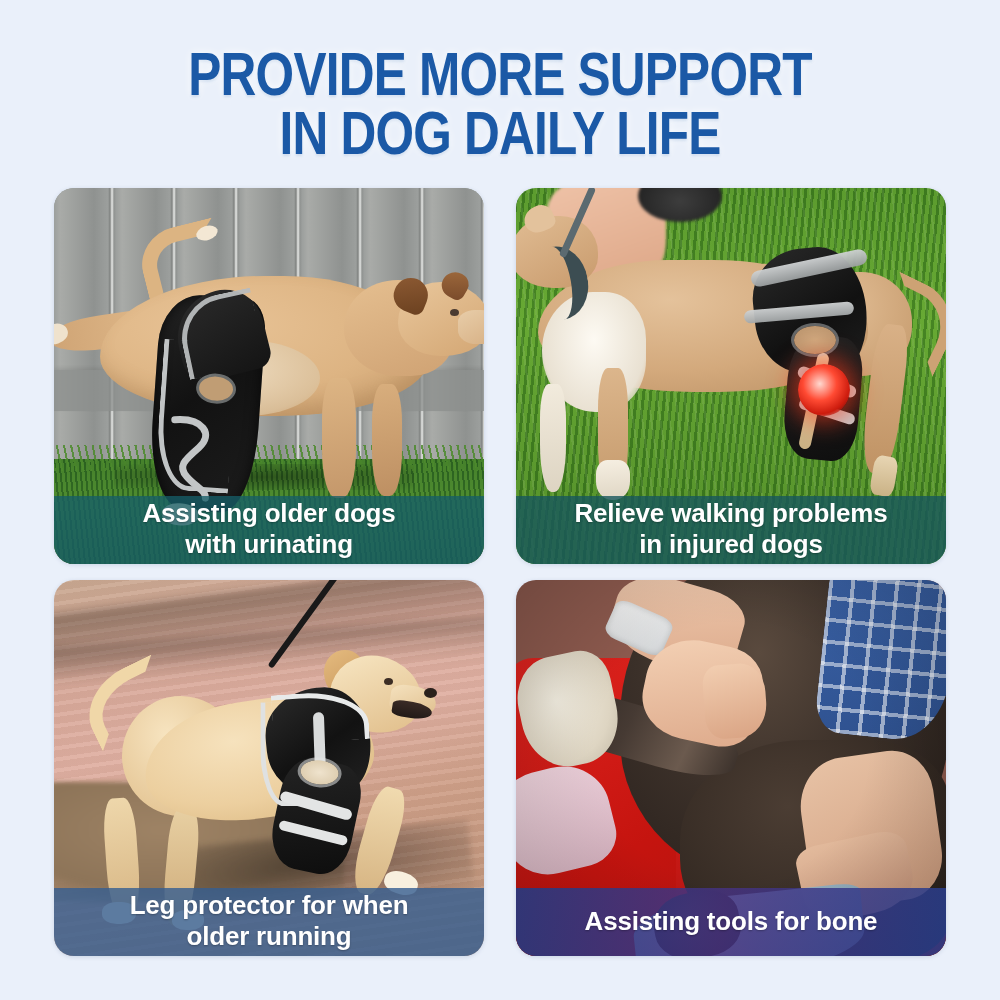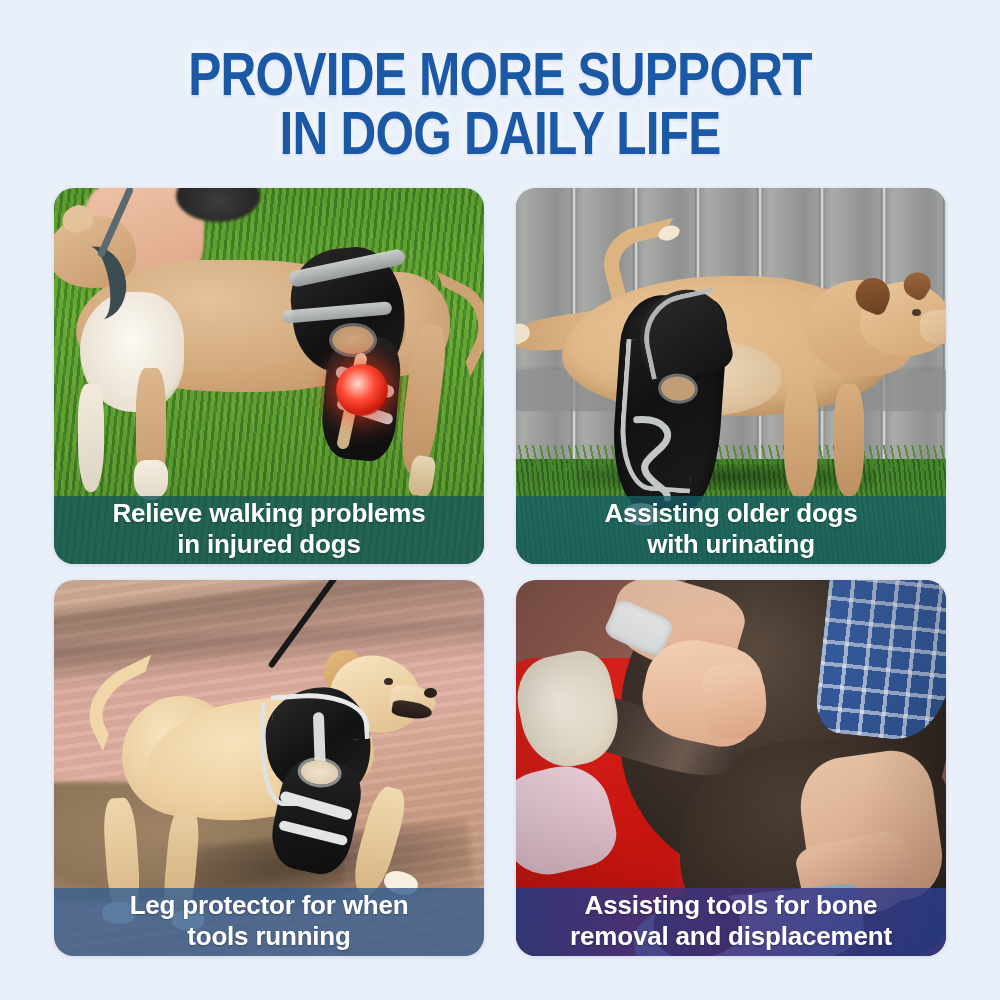--- a/index.html
+++ b/index.html
@@ -639,20 +639,63 @@
 </style>
 </head>
 <body style="background: rgb(234, 240, 250);">
 
 <div class="headline" style="color: rgb(27, 89, 166);">
   <span class="hl-line l1">PROVIDE MORE SUPPORT</span>
   <span class="hl-line l2">IN DOG DAILY LIFE</span>
 </div>
 
 <div class="panel-grid">
+
+  <div class="panel">
+    <div class="photo">
+      <div class="p1-bg"></div>
+      <div class="p1-fence"></div>
+      <div class="p1-grass"></div>
+      <div class="p1-shadow"></div>
+      <div class="p1-tail"></div>
+      <div class="p1-tailtip"></div>
+      <div class="p1-leglifted"></div>
+      <div class="p1-liftpaw"></div>
+      <div class="p1-body"></div>
+      <div class="p1-belly"></div>
+      <div class="p1-legfront"></div>
+      <div class="p1-legfront2"></div>
+      <div class="p1-neck"></div>
+      <div class="p1-head"></div>
+      <div class="p1-ear"></div>
+      <div class="p1-ear2"></div>
+      <div class="p1-snout"></div>
+      <div class="p1-eye"></div>
+
+      <div class="p1-brace">
+        <div class="bz-main"></div>
+        <div class="bz-upper"></div>
+        <div class="bz-pipe1"></div>
+        <div class="bz-pipe2"></div>
+        <div class="bz-window"></div>
+        <div class="bz-squiggle">
+          <svg viewBox="0 0 54 86" preserveAspectRatio="none">
+            <path d="M8 6 C36 2 48 18 34 32 C20 46 14 52 24 62 C34 72 44 74 44 82" fill="none" stroke="#c3c6c7" stroke-width="7" stroke-linecap="round"></path>
+          </svg>
+        </div>
+        <div class="bz-foot"></div>
+      </div>
+    </div>
+    <div class="caption cap-teal">
+      <span>
+        <span>Assisting older dogs</span><br>
+        <span>with urinating</span>
+      </span>
+    </div>
+  </div>
 
   <div class="panel">
     <div class="photo">
       <div class="p2-lawn"></div>
       <div class="p2-person"></div>
       <div class="p2-wheel"></div>
       <div class="p2-tail"></div>
       <div class="p2-rump"></div>
       <div class="p2-legrr"></div>
       <div class="p2-dogbody"></div>
@@ -674,63 +717,20 @@
         <div class="bz-strapline"></div>
         <div class="bz-strapline2"></div>
         <div class="p2-glow"></div>
       </div>
       <div class="p2-footbit"></div>
     </div>
     <div class="caption cap-teal2">
       <span>
         <span>Relieve walking problems</span><br>
         <span>in injured dogs</span>
-      </span>
-    </div>
-  </div>
-
-  <div class="panel">
-    <div class="photo">
-      <div class="p1-bg"></div>
-      <div class="p1-fence"></div>
-      <div class="p1-grass"></div>
-      <div class="p1-shadow"></div>
-      <div class="p1-tail"></div>
-      <div class="p1-tailtip"></div>
-      <div class="p1-leglifted"></div>
-      <div class="p1-liftpaw"></div>
-      <div class="p1-body"></div>
-      <div class="p1-belly"></div>
-      <div class="p1-legfront"></div>
-      <div class="p1-legfront2"></div>
-      <div class="p1-neck"></div>
-      <div class="p1-head"></div>
-      <div class="p1-ear"></div>
-      <div class="p1-ear2"></div>
-      <div class="p1-snout"></div>
-      <div class="p1-eye"></div>
-
-      <div class="p1-brace">
-        <div class="bz-main"></div>
-        <div class="bz-upper"></div>
-        <div class="bz-pipe1"></div>
-        <div class="bz-pipe2"></div>
-        <div class="bz-window"></div>
-        <div class="bz-squiggle">
-          <svg viewBox="0 0 54 86" preserveAspectRatio="none">
-            <path d="M8 6 C36 2 48 18 34 32 C20 46 14 52 24 62 C34 72 44 74 44 82" fill="none" stroke="#c3c6c7" stroke-width="7" stroke-linecap="round"></path>
-          </svg>
-        </div>
-        <div class="bz-foot"></div>
-      </div>
-    </div>
-    <div class="caption cap-teal">
-      <span>
-        <span>Assisting older dogs</span><br>
-        <span>with urinating</span>
       </span>
     </div>
   </div>
 
   <div class="panel">
     <div class="photo">
       <div class="p3-ground"></div>
       <div class="p3-shadowband"></div>
       <div class="p3-shadowband2"></div>
       <div class="p3-dirt"></div>
@@ -759,21 +759,21 @@
         <div class="bz-pipe-left"></div>
         <div class="bz-center"></div>
         <div class="bz-window"></div>
         <div class="bz-strap1"></div>
         <div class="bz-strap2"></div>
       </div>
     </div>
     <div class="caption cap-blue">
       <span>
         <span>Leg protector for when</span><br>
-        <span>tools running</span>
+        <span>older running</span>
       </span>
     </div>
   </div>
 
   <div class="panel">
     <div class="photo">
       <div class="p4-base"></div>
       <div class="p4-mat"></div>
       <div class="p4-mat2"></div>
       <div class="p4-dogmass"></div>
@@ -788,18 +788,17 @@
       <div class="p4-fingers1"></div>
       <div class="p4-hand2"></div>
       <div class="p4-hand2f"></div>
       <div class="p4-strap"></div>
       <div class="p4-paw"></div>
       <div class="p4-vig"></div>
     </div>
     <div class="caption cap-grad">
       <span>
         <span>Assisting tools for bone</span><br>
-        <span>removal and displacement</span>
       </span>
     </div>
   </div>
 
 </div>
 
 </body></html>

